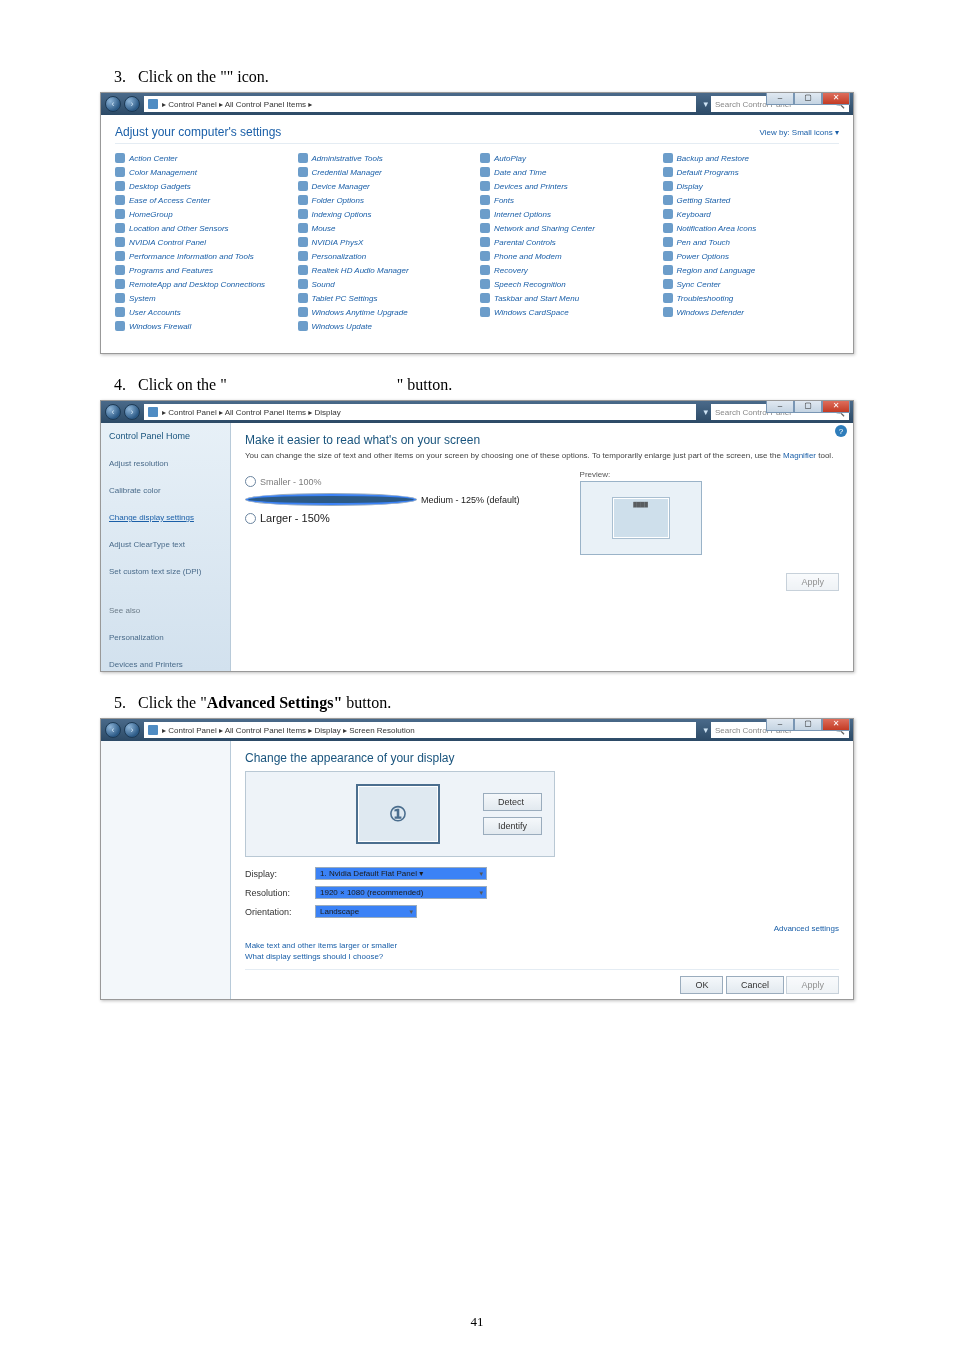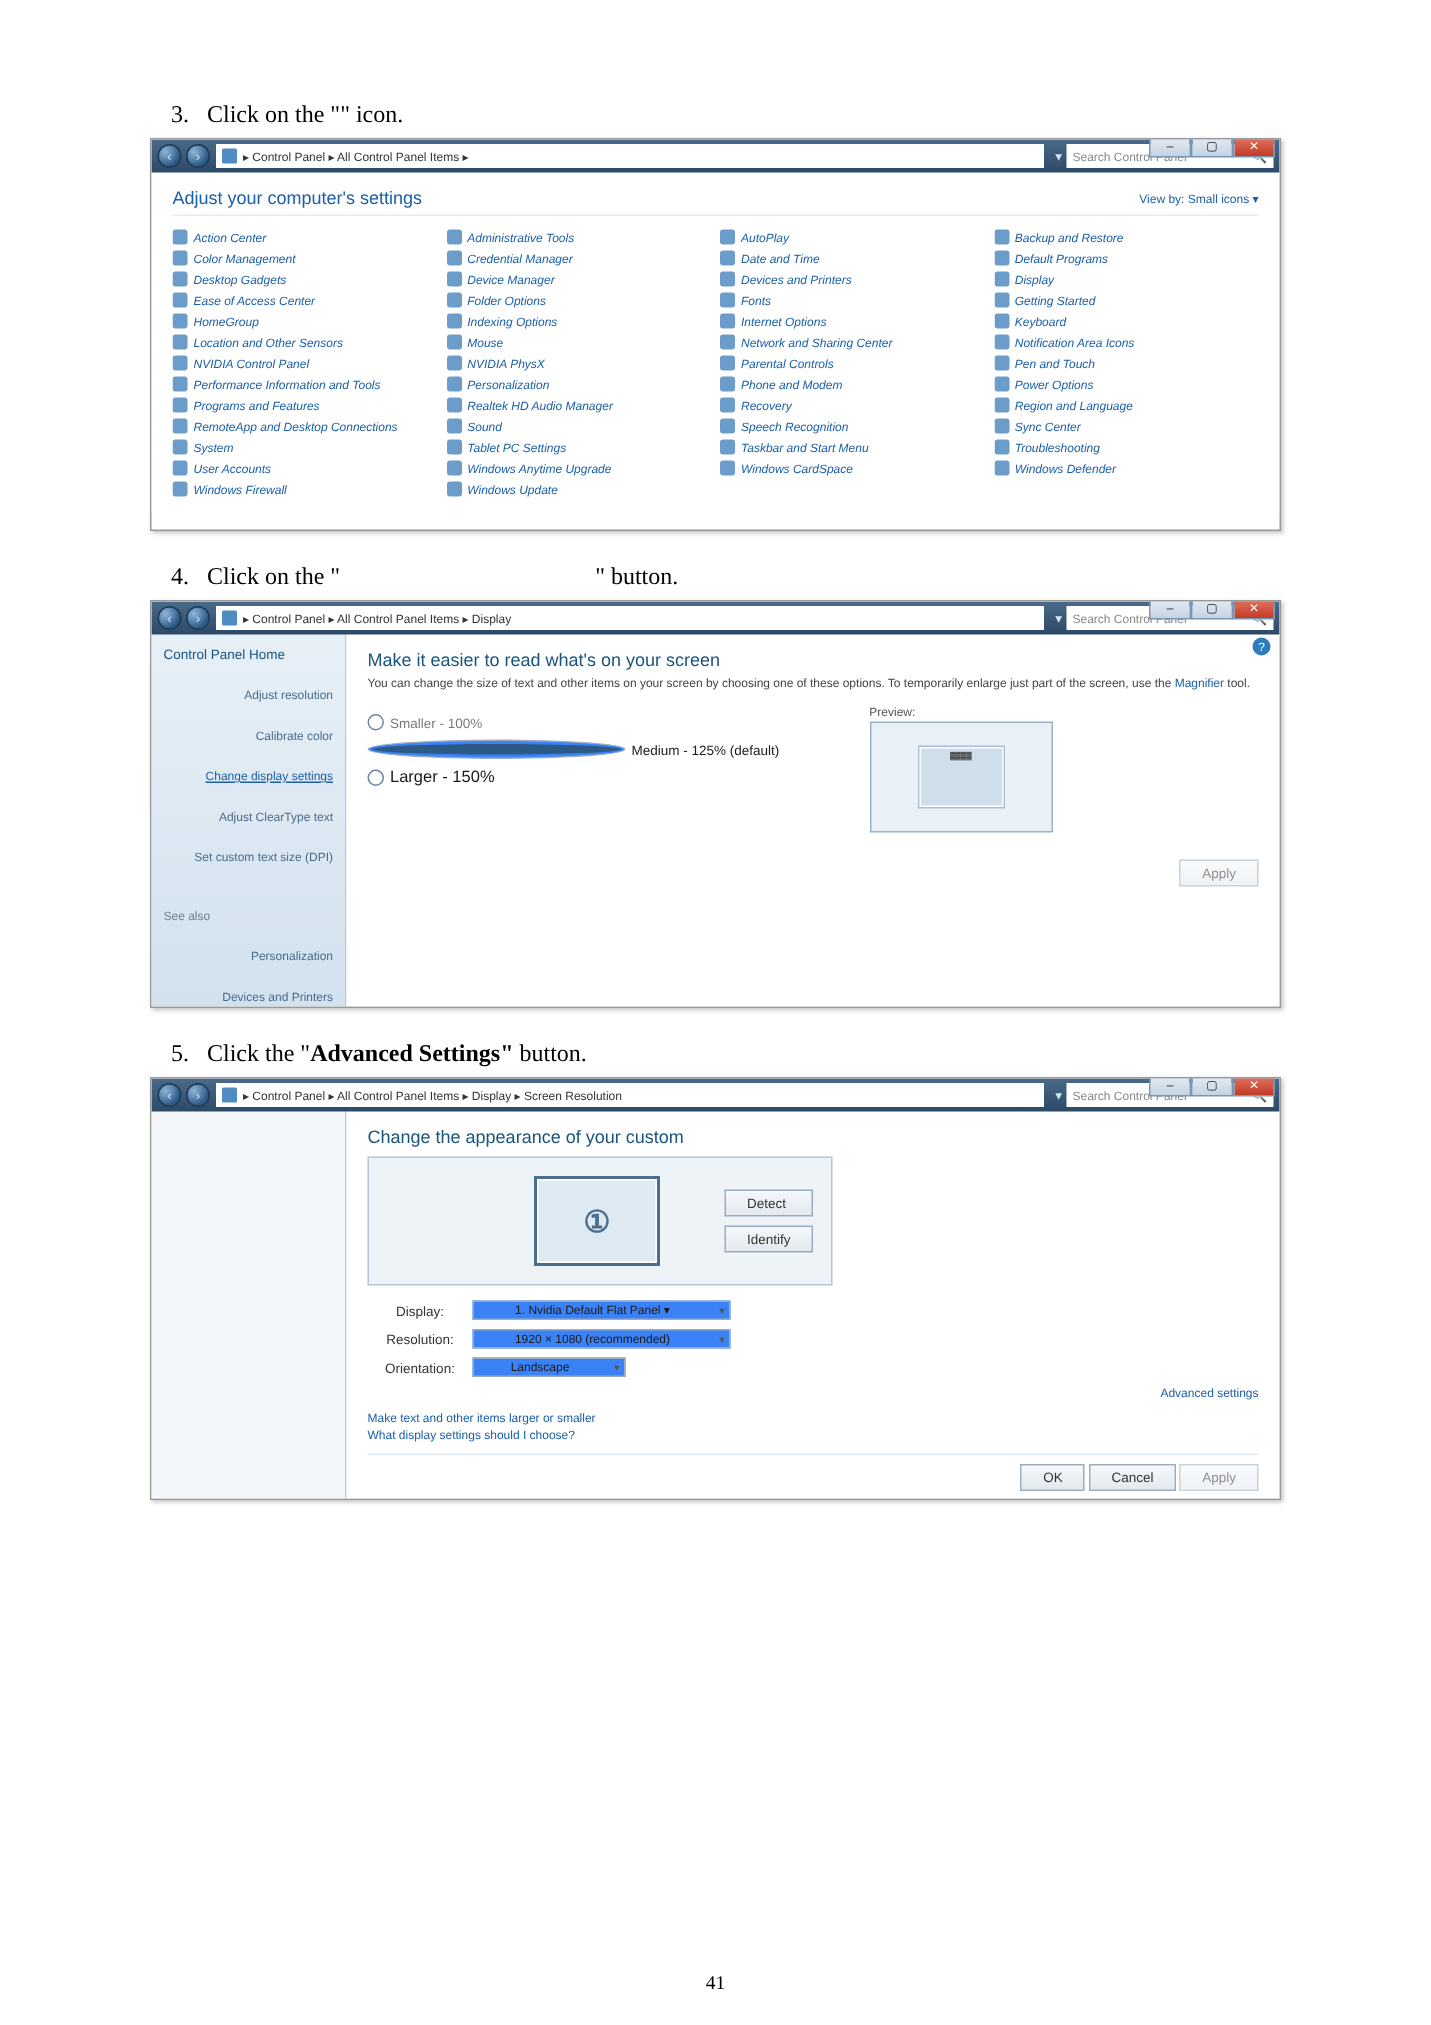--- a/index.html
+++ b/index.html
@@ -106,21 +106,21 @@
   .sidebar {
     width: 130px;
     background: linear-gradient(#e7f0f7,#d2e1ee);
     border-right: 1px solid #b8cad9;
     padding: 8px 8px 12px 8px;
     box-sizing: border-box;
     font-size: 8px;
   }
   .sidebar .hdr { color:#19547d; font-size:9px; margin-bottom:4px; }
   .sidebar .ln {
-    color:#1a5fa8; margin: 18px 0; cursor: pointer; text-align: right;
+    color:#1a5fa8; margin: 18px 0; cursor: pointer;
   }
   .sidebar .dim { color:#4a6b8a; }
   .sidebar .seealso { color:#6d7d8a;margin-top:30px;}
   .mainpane {
     flex: 1;
     background: #fff;
     padding: 10px 14px;
     box-sizing: border-box;
   }
   .panel-hdr {
@@ -190,21 +190,21 @@
   .res-display {
     width: 310px;height:86px;border:1px solid #b9c8d4;background:#eef3f8;
     display:flex;align-items:center;justify-content:flex-start;
     margin:6px 0 10px 0;padding-left: 110px;box-sizing:border-box;
   }
   .mon {
     width: 80px;height:56px;border:2px solid #4b6e8e;background:#dfe9f1;box-shadow:0 0 0 1px #fff inset;
     display:flex;align-items:center;justify-content:center;color:#4b6e8e;font-size:20px;font-weight:bold;
   }
   .res-btns { display:flex;flex-direction:column;gap:6px;margin-left:auto;margin-right:12px; }
-  .field-row { display:flex;align-items:center;margin:6px 0;font-size:9px;text-align:center; }
+  .field-row { display:flex;align-items:center;margin:6px 0;font-size:9px; }
   .field-row .k{width:70px;color:#333;}
   .sel{border:1px solid #9aacbd;background:#3b82f6;padding:1px 16px 1px 4px;font-size:8px;position:relative;display:inline-block;min-width:150px;}
   .sel::after{content:"▾";position:absolute;right:3px;top:2px;font-size:7px;color:#555;}
   .adv-link {color:#1a5fa8;font-size:8px;display:block;text-align:right;margin:4px 0 8px 0;}
 
   .pg-num {position:absolute;bottom:20px;left:0;right:0;text-align:center;font-size:13px;}
 </style>
 </head>
 <body>
 
@@ -541,21 +541,21 @@
       </div>
       <span style="color:#cfe4f5;padding:0 3px;">▾</span>
       <div class="tb-search">
         <span>Search Control Panel</span>
         <span style="margin-left:auto;">🔍</span>
       </div>
     </div>
     <div class="body-row" style="height:calc(100% - 22px);">
       <div class="sidebar" style="background:#f3f7fa;"></div>
       <div class="mainpane">
-        <div class="disp-title">Change the appearance of your custom</div>
+        <div class="disp-title">Change the appearance of your display</div>
         <div class="res-display">
           <div class="mon">
             <span>①</span>
           </div>
           <div class="res-btns">
             <span class="btn">Detect</span>
             <span class="btn">Identify</span>
           </div>
         </div>
         <div class="field-row">

